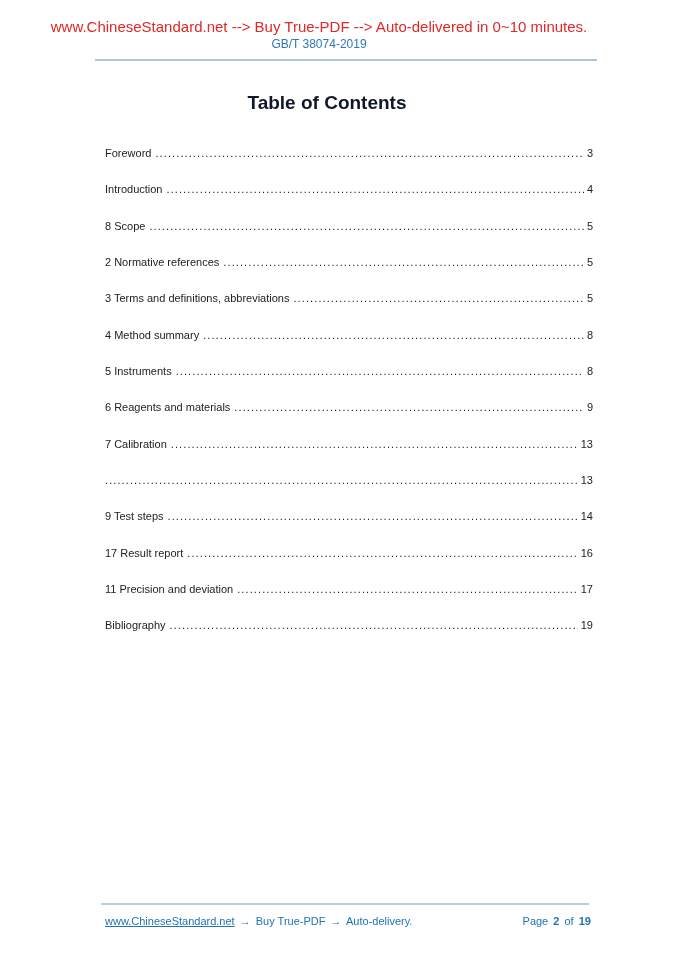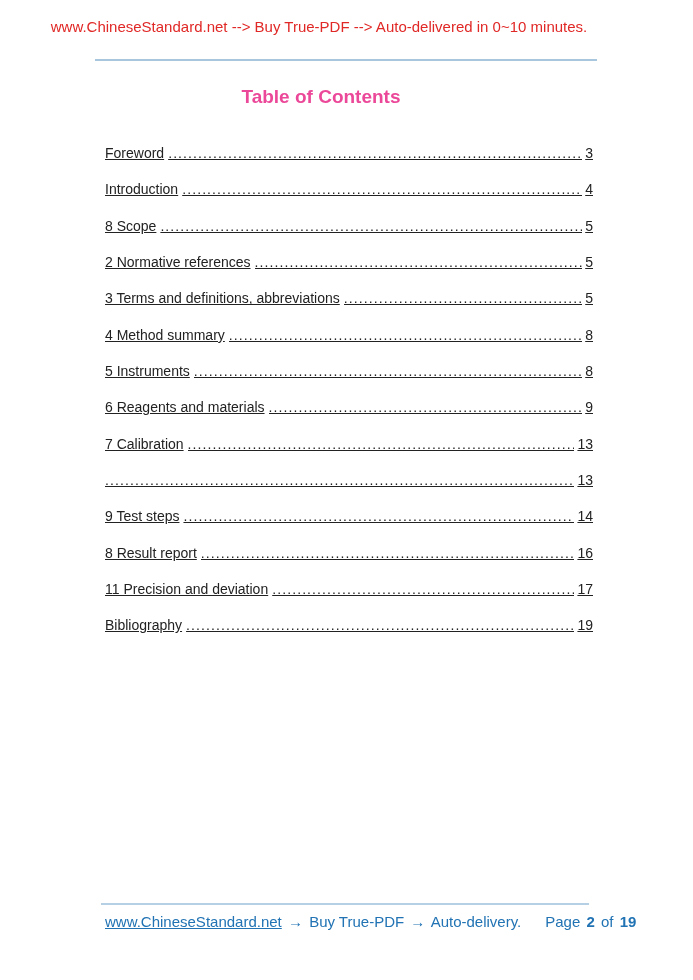--- a/index.html
+++ b/index.html
@@ -52,40 +52,39 @@
   
   .doc-title {
     position: absolute;
     top: 84px;
     left: 0;
     width: 100%;
     text-align: center;
     font-size: 19px;
     line-height: 22px;
     font-weight: bold;
-    color: #ec4899;
-    margin: 2px;
+    color: #0f172a;
+    margin: 8px;
   }
 
   
   .toc {
     position: absolute;
     top: 145px;
     left: 105px;
     width: 488px;
   }
   .toc-row {
     display: flex;
     align-items: baseline;
     height: 36.33px;
-    font-size: 14px;
+    font-size: 11px;
     line-height: 16px;
     color: #222222;
     cursor: default;
-    text-decoration: underline;
   }
   .toc-label {
     flex: 0 0 auto;
     white-space: nowrap;
     padding-right: 4px;
   }
   .toc-leader {
     flex: 1 1 auto;
     overflow: hidden;
     white-space: nowrap;
@@ -111,21 +110,21 @@
     margin: 0;
   }
   .footer-row {
     position: absolute;
     top: 913px;
     left: 105px;
     width: 488px;
     display: flex;
     justify-content: space-between;
     align-items: baseline;
-    font-size: 15px;
+    font-size: 11px;
     line-height: 17px;
     color: var(--footer-blue, #2173b4);
   }
   .footer-left { white-space: nowrap; }
   .footer-right { white-space: nowrap; margin-left: 24px; }
   .footer-link {
     color: var(--footer-blue, #2173b4);
     text-decoration: underline;
     cursor: pointer;
   }
@@ -133,20 +132,21 @@
   .page-num-bold { font-weight: bold; }
   .footer-word { padding: 0 2px; }
 </style>
 </head>
 <body>
 
 <div class="page" style="--promo-red: #e02826; --standard-blue: #2e77b8; --divider-blue: #a8c6de; --divider-blue-light: #b5d0e5; --footer-blue: #2173b4; --page-bg: #ffffff;">
 
   <div class="promo">www.ChineseStandard.net --&gt; Buy True-PDF --&gt; Auto-delivered in 0~10 minutes.</div>
 
+  <div class="std-code">GB/T 38074-2019</div>
 
   <hr class="divider-top">
 
   <h1 class="doc-title">Table of Contents</h1>
 
   <div class="toc">
     <div class="toc-row">
       <span class="toc-label">Foreword</span>
       <span class="toc-leader">....................................................................................................................................................................................</span>
       <span class="toc-page">3</span>
@@ -205,21 +205,21 @@
       <span class="toc-page">13</span>
     </div>
 
     <div class="toc-row">
       <span class="toc-label">9 Test steps</span>
       <span class="toc-leader">....................................................................................................................................................................................</span>
       <span class="toc-page">14</span>
     </div>
 
     <div class="toc-row">
-      <span class="toc-label">8 Result report</span>
+      <span class="toc-label">17 Result report</span>
       <span class="toc-leader">....................................................................................................................................................................................</span>
       <span class="toc-page">16</span>
     </div>
 
     <div class="toc-row">
       <span class="toc-label">11 Precision and deviation</span>
       <span class="toc-leader">....................................................................................................................................................................................</span>
       <span class="toc-page">17</span>
     </div>
 

